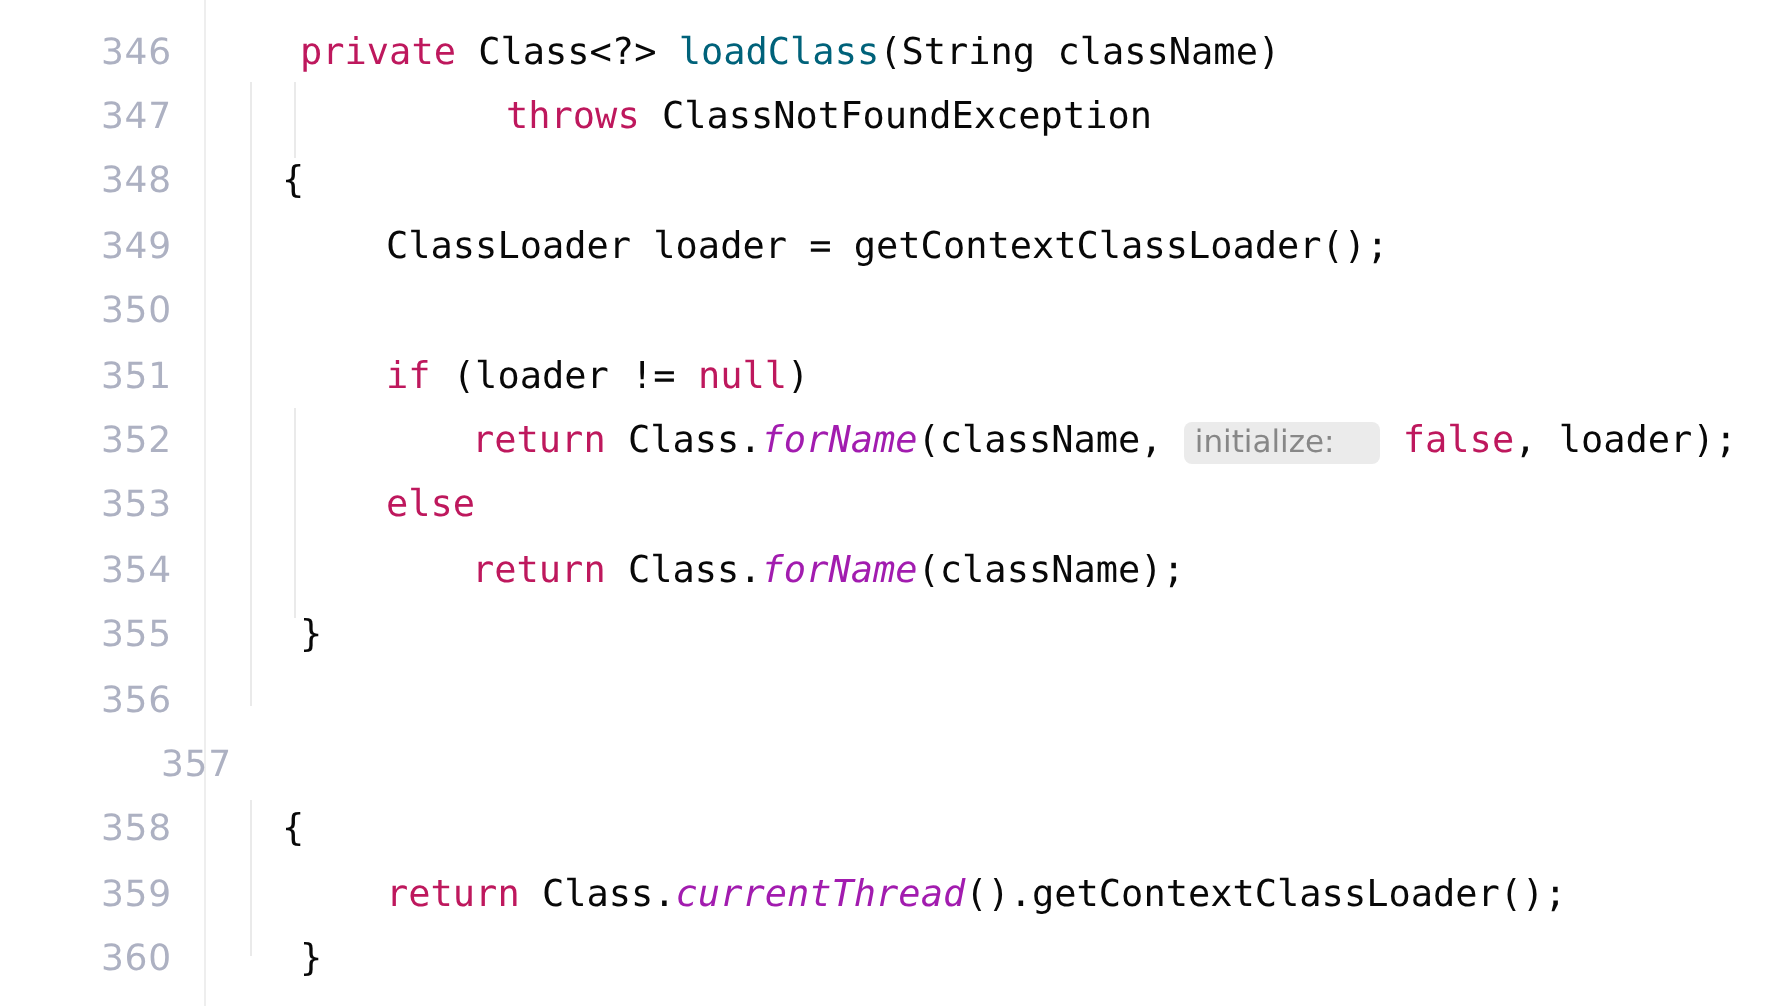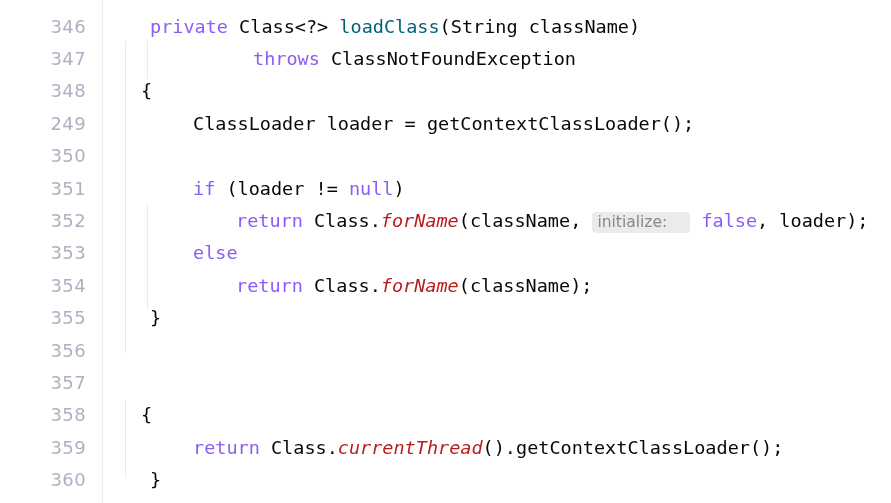--- a/index.html
+++ b/index.html
@@ -56,23 +56,23 @@
   .ctext {
     position: absolute;
     left: 103px;
     padding-left: 0;
     font-family: "DejaVu Sans Mono", monospace;
     font-size: 18.5px;
     color: #080808;
     white-space: pre;
   }
   
-  .kw   { color: #8b5cf6; }
+  .kw   { color: #be185d; }
   .mdecl{ color: #00627a; }
-  .ital { font-style: italic; color: #b91c1c; }
+  .ital { font-style: italic; color: #a21caf; }
   .plain{ color: #080808; }
   
   .hint {
     background: #ebebeb;
     color: #878787;
     border-radius: 4px;
     padding: 1px 23px 2px 5px;
     font-family: "DejaVu Sans", sans-serif;
     font-size: 15.5px;
   }
@@ -96,27 +96,27 @@
       <div class="guide" style="left: 147px; top: 204px; height: 70px;"></div>
       <div class="guide" style="left: 147px; top: 269px; height: 40px;"></div>
       <div class="guide" style="left: 125px; top: 400px; height: 78px;"></div>
     </div>
 
   <div class="lines-layer" id="lines-layer">
       <div class="code-row" style="top: -21.9px;"><span class="lnum">345</span></div>
       <div class="code-row" style="top: 10.5px;"><span class="lnum">346</span><span class="ctext" style="left: 150px;"><span class="kw">private</span><span class="plain"> Class&lt;?&gt; </span><span class="mdecl">loadClass</span><span class="plain">(String className)</span></span></div>
       <div class="code-row" style="top: 42.9px;"><span class="lnum">347</span><span class="ctext" style="left: 253px;"><span class="kw">throws</span><span class="plain"> ClassNotFoundException</span></span></div>
       <div class="code-row" style="top: 75.3px;"><span class="lnum">348</span><span class="ctext" style="left: 141px;"><span class="plain">{</span></span></div>
-      <div class="code-row" style="top: 107.7px;"><span class="lnum">249</span><span class="ctext" style="left: 193px;"><span class="plain">ClassLoader loader = getContextClassLoader();</span></span></div>
+      <div class="code-row" style="top: 107.7px;"><span class="lnum">349</span><span class="ctext" style="left: 193px;"><span class="plain">ClassLoader loader = getContextClassLoader();</span></span></div>
       <div class="code-row" style="top: 140.1px;"><span class="lnum">350</span><span class="ctext" style="left: 103px;"></span></div>
       <div class="code-row" style="top: 172.5px;"><span class="lnum">351</span><span class="ctext" style="left: 193px;"><span class="kw">if</span><span class="plain"> (loader != </span><span class="kw">null</span><span class="plain">)</span></span></div>
       <div class="code-row" style="top: 204.9px;"><span class="lnum">352</span><span class="ctext" style="left: 236px;"><span class="kw">return</span><span class="plain"> Class.</span><span class="ital">forName</span><span class="plain">(className, </span><span class="hint">initialize:</span><span class="plain"> </span><span class="kw">false</span><span class="plain">, loader);</span></span></div>
       <div class="code-row" style="top: 237.3px;"><span class="lnum">353</span><span class="ctext" style="left: 193px;"><span class="kw">else</span></span></div>
       <div class="code-row" style="top: 269.7px;"><span class="lnum">354</span><span class="ctext" style="left: 236px;"><span class="kw">return</span><span class="plain"> Class.</span><span class="ital">forName</span><span class="plain">(className);</span></span></div>
       <div class="code-row" style="top: 302.1px; padding-left: 32px;"><span class="lnum">355</span><span class="ctext" style="left: 150px;"><span class="plain">}</span></span></div>
       <div class="code-row" style="top: 334.5px;"><span class="lnum">356</span><span class="ctext" style="left: 103px;"></span></div>
-      <div class="code-row" style="top: 366.9px;"><span class="lnum">357</span></div>
+      <div class="code-row" style="top: 366.9px; margin-left: 30px;"><span class="lnum">357</span></div>
       <div class="code-row" style="top: 399.3px;"><span class="lnum">358</span><span class="ctext" style="left: 141px;"><span class="plain">{</span></span></div>
       <div class="code-row" style="top: 431.7px;"><span class="lnum">359</span><span class="ctext" style="left: 193px;"><span class="kw">return</span><span class="plain"> Class.</span><span class="ital">currentThread</span><span class="plain">().getContextClassLoader();</span></span></div>
       <div class="code-row" style="top: 464.1px; text-decoration: underline;"><span class="lnum">360</span><span class="ctext" style="left: 150px;"><span class="plain">}</span></span></div>
     </div>
 
 </div>
 
 </body></html>

